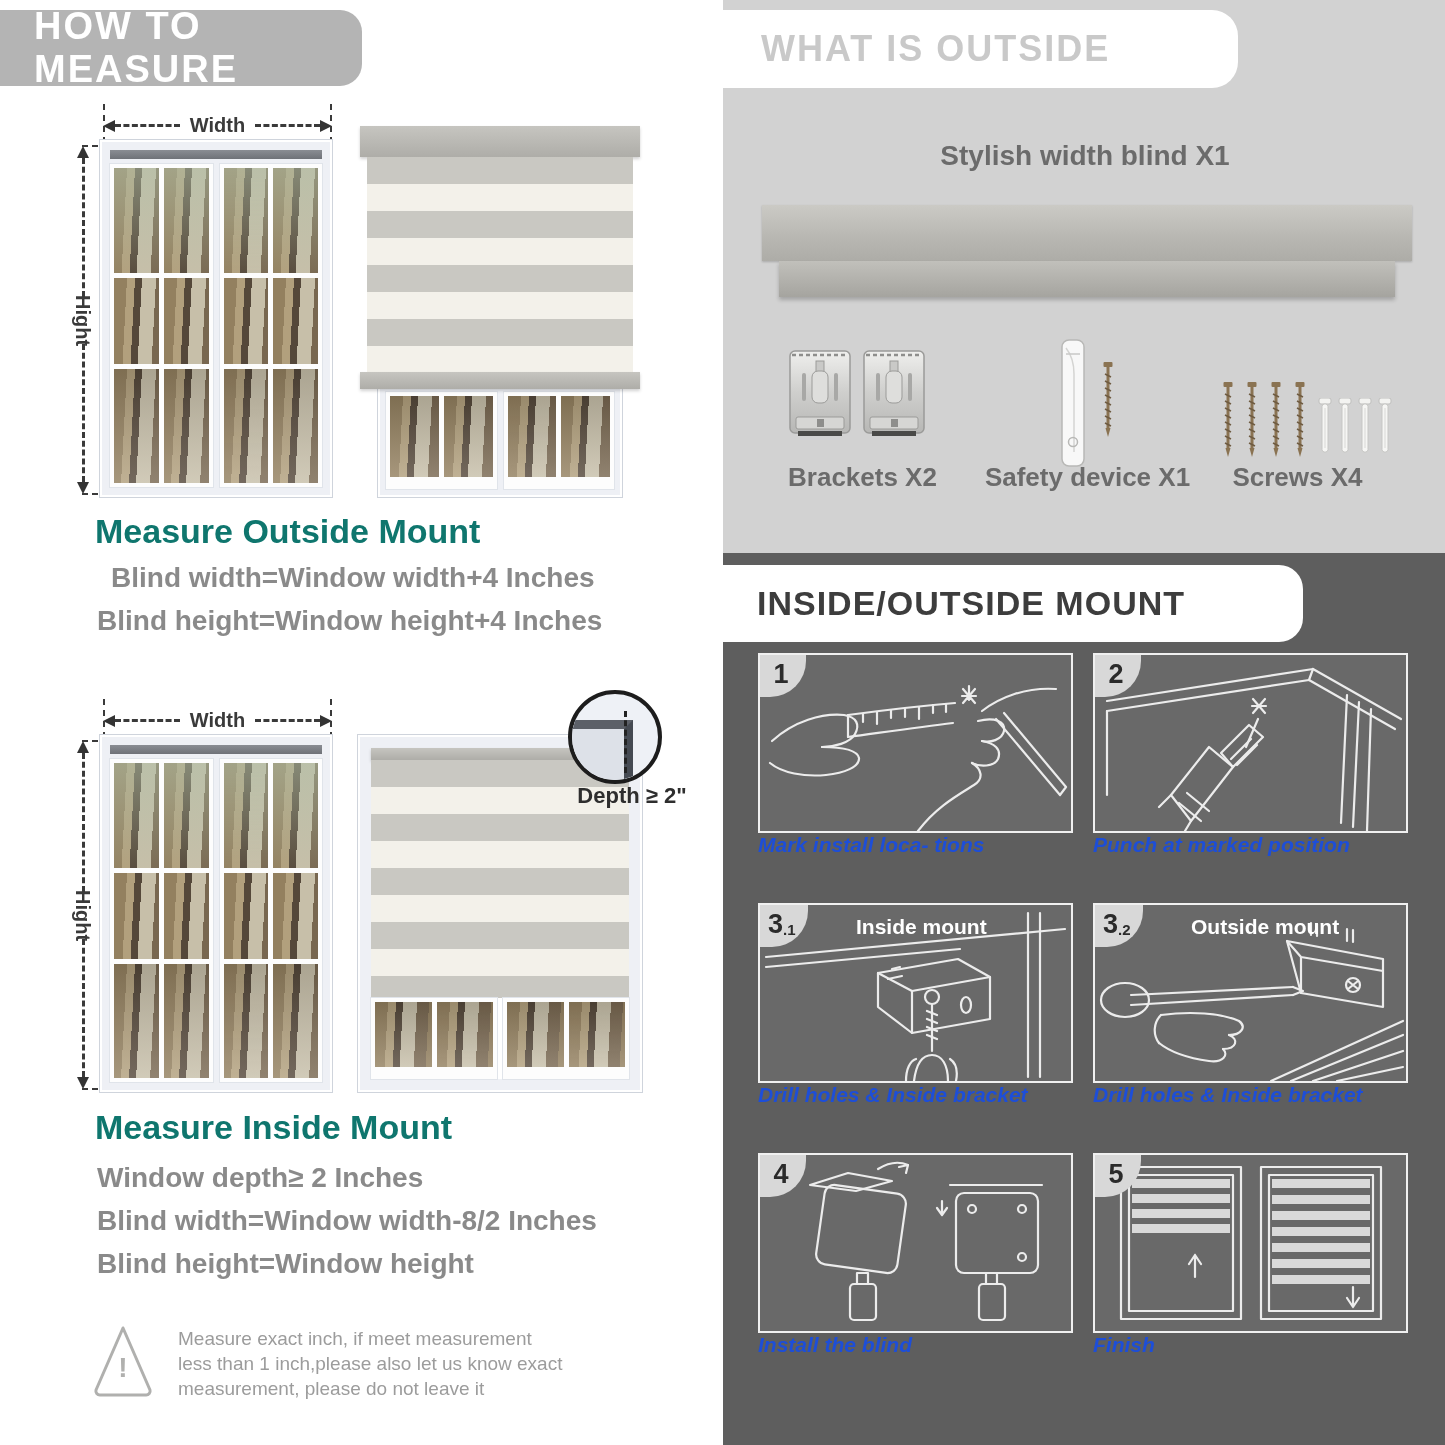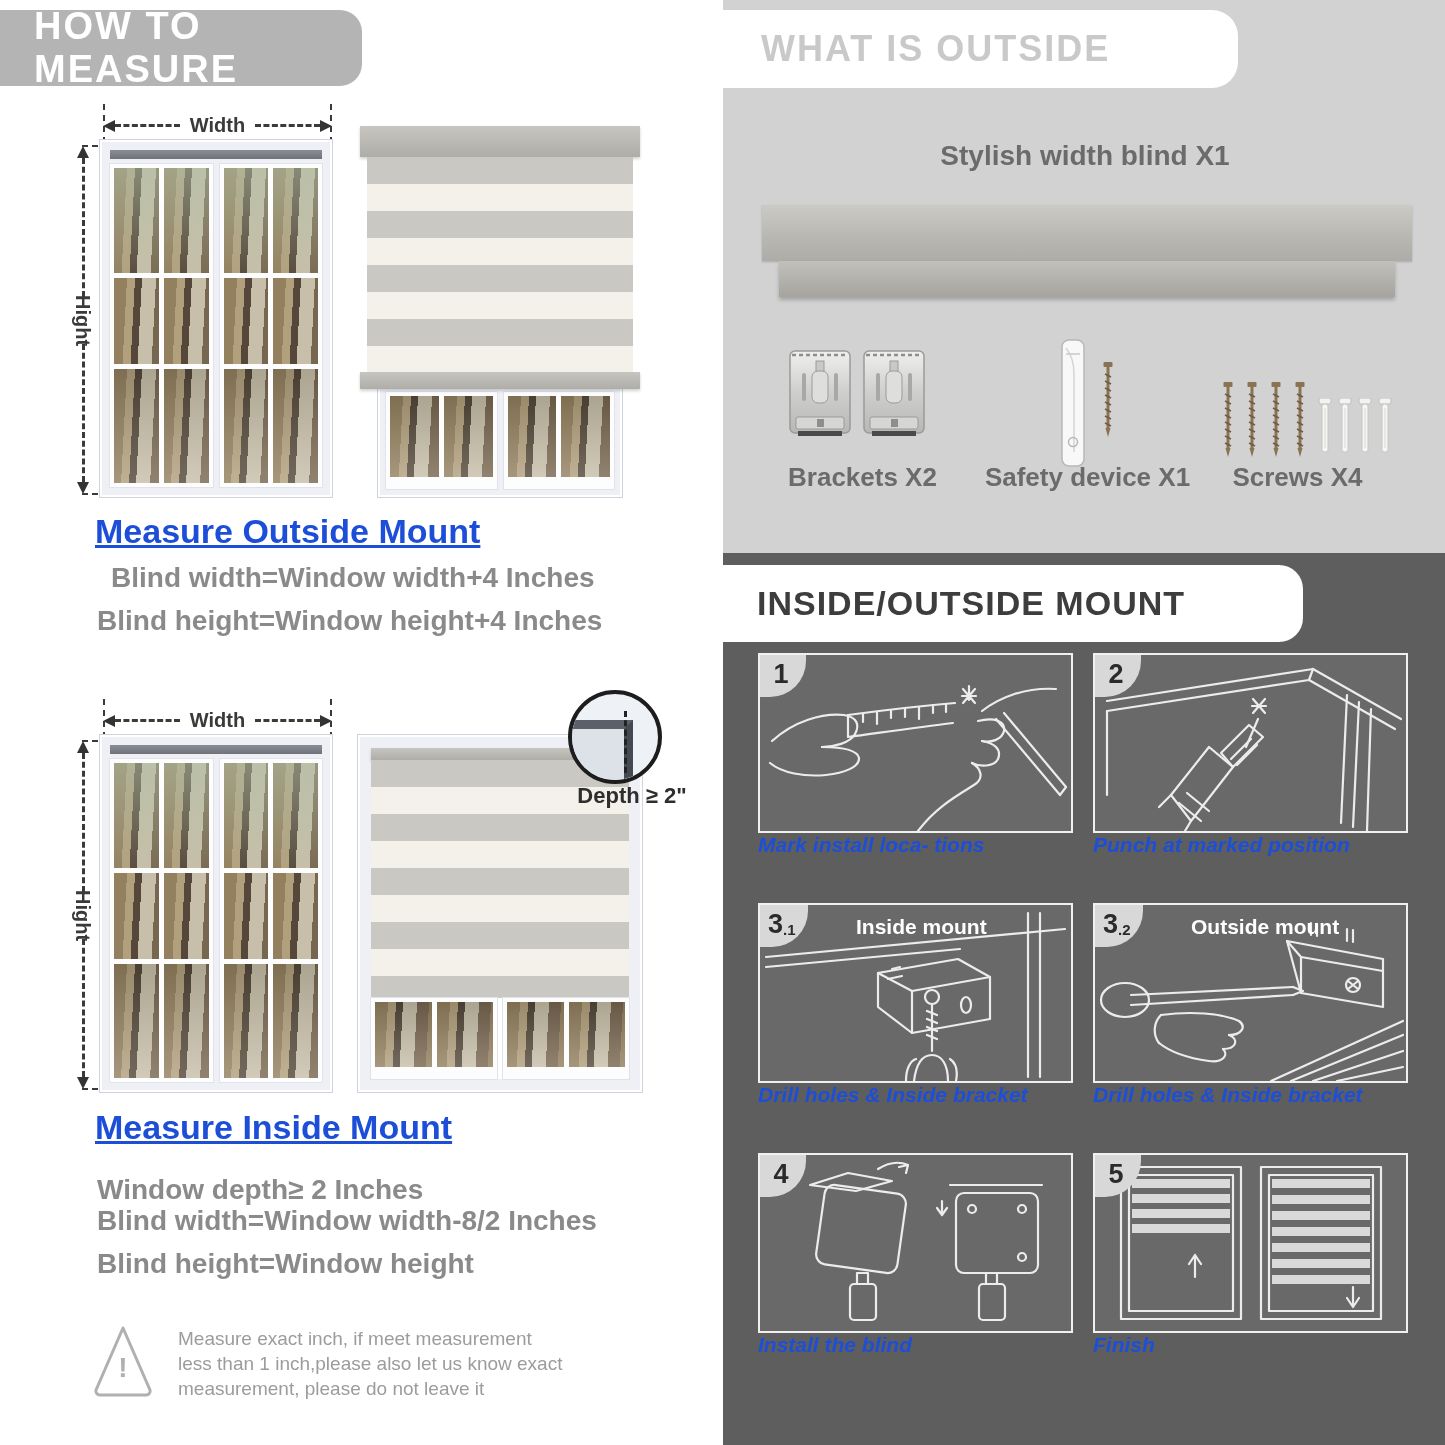--- a/index.html
+++ b/index.html
@@ -61,21 +61,21 @@
     box-shadow:inset 0 0 0 2px #ffffff,0 0 0 1px #cfd4dc;}
   .b2inner{position:relative;height:100%;background:#fff;}
 
   
   .zoomcircle{border-radius:50%;border:4px solid #1d1d1d;background:#eef1f6;overflow:hidden;z-index:6;}
   .ci-frame{position:absolute;left:-22%;top:30%;width:82%;height:90%;
     background:#dde1e8;border-top:9px solid #5c6068;border-right:9px solid #454a52;}
   .ci-dash{position:absolute;left:60%;top:20%;height:72%;border-left:3px dashed #222;}
 
   
-  .sec-title{font-size:34px;font-weight:bold;color:#1d4ed8;text-decoration:underline;}
+  .sec-title{font-size:34px;font-weight:bold;color:#0f766e;}
   .formula{font-size:28px;font-weight:bold;color:#8a8a8a;}
   .depth-lab{font-weight:bold;font-size:22px;color:#2e2e2e;text-align:center;}
   .warn-text{font-size:19px;line-height:25px;color:#9c9c9c;}
 
   
   .prod-label{font-size:28px;font-weight:bold;color:#6b6b6b;text-align:center;}
   .part-label{font-size:26px;font-weight:bold;color:#6b6b6b;text-align:center;}
   .headrail-top{background:linear-gradient(180deg,#cbcac5 0%,#b9b8b3 55%,#adaca7 100%),
     repeating-linear-gradient(0deg,rgba(255,255,255,.07) 0 2px,transparent 2px 4px);
     box-shadow:0 1px 2px rgba(0,0,0,.2);}
@@ -229,21 +229,21 @@
   </div>
 </div>
 
 <div class="abs zoomcircle" style="left:568px;top:690px;width:86px;height:86px;">
   <div class="ci-frame"></div>
   <div class="ci-dash"></div>
 </div>
 <div class="abs depth-lab" style="left:552px;top:783px;width:160px;">Depth ≥ 2"</div>
 
 <div class="abs sec-title" style="left:95px;top:1108px;">Measure Inside Mount</div>
-<div class="abs formula" style="left:97px;top:1162px;margin-top:12px;">Window depth≥ 2 Inches</div>
+<div class="abs formula" style="left:97px;top:1162px;">Window depth≥ 2 Inches</div>
 <div class="abs formula" style="left:97px;top:1205px;">Blind width=Window width-8/2 Inches</div>
 <div class="abs formula" style="left:97px;top:1248px;">Blind height=Window height</div>
 
 <div class="abs" style="left:92px;top:1322px;width:62px;height:76px;">
   <svg width="62" height="76" viewBox="0 0 62 76">
     <path d="M31,6 L58,68 a4,4 0 0 1 -4,5 L8,73 a4,4 0 0 1 -4,-5 Z" fill="none" stroke="#b0b0ae" stroke-width="3" stroke-linejoin="round"></path>
   </svg>
   <span style="position:absolute;left:0;top:30px;width:62px;text-align:center;color:#b0b0ae;font-weight:bold;font-size:28px;">!</span>
 </div>
 <div class="abs warn-text" style="left:178px;top:1326px;width:385px;">Measure exact inch, if meet measurement less than 1 inch,please also let us know exact measurement, please do not leave it</div>

